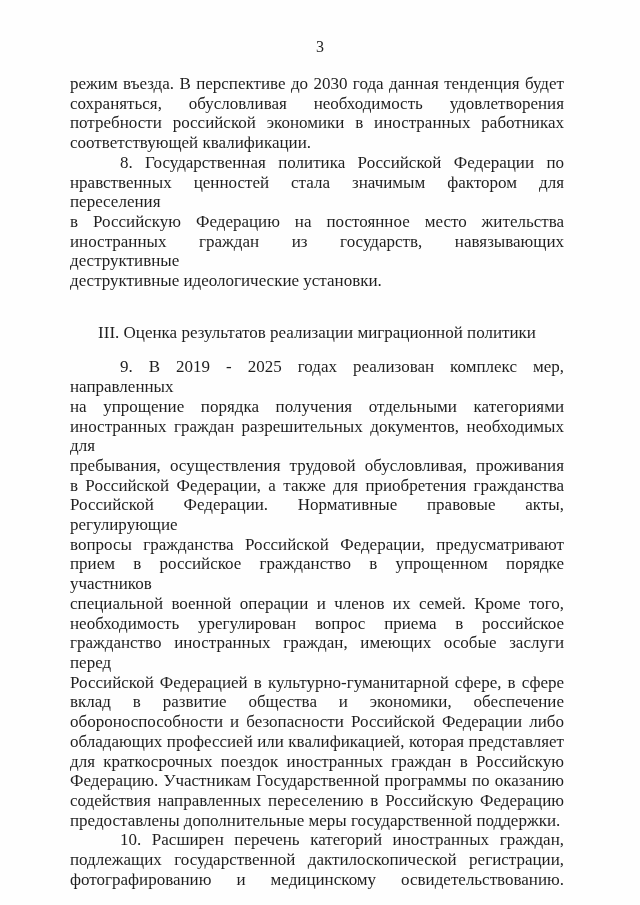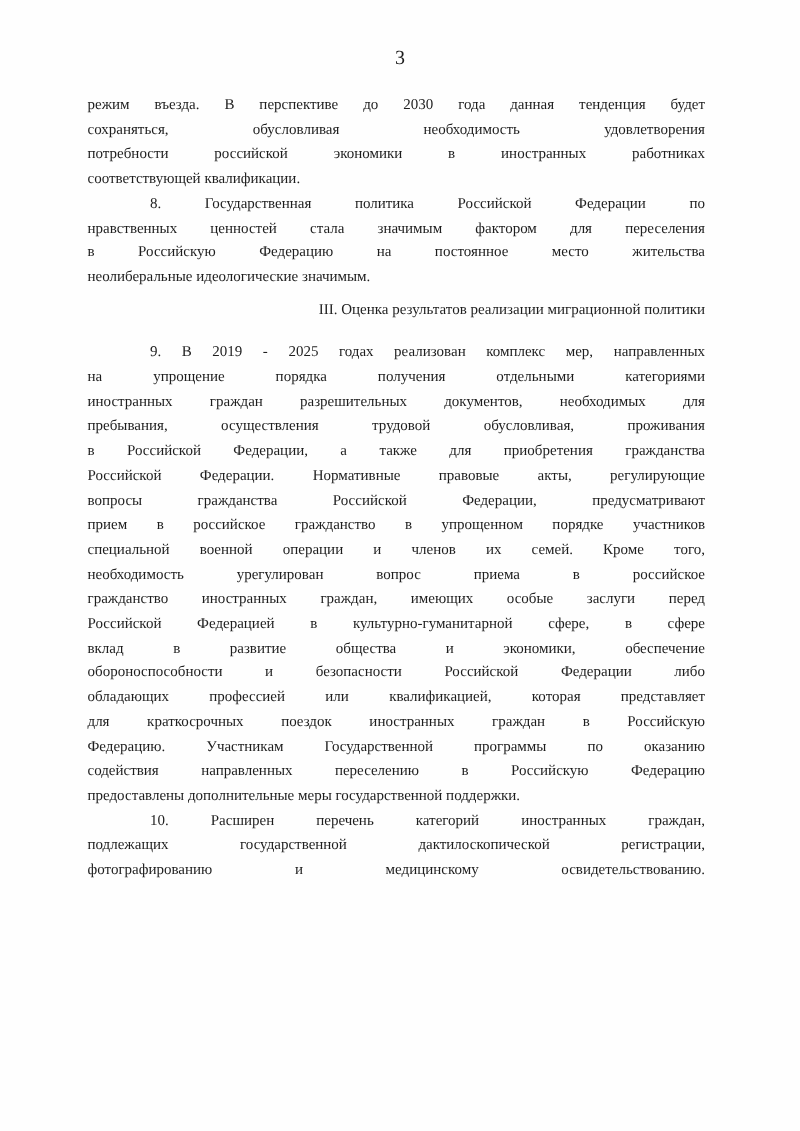--- a/index.html
+++ b/index.html
@@ -20,58 +20,59 @@
     left: 0;
     width: 100%;
     text-align: center;
     font-size: 16px;
   }
   .content {
     position: absolute;
     left: 70px;
     top: 74px;
     width: 494px;
-    font-size: 12px;
+    font-size: 17px;
     line-height: 19.7px;
   }
   .para { margin: 0; }
   .line {
     text-align: justify;
     text-align-last: justify;
     -moz-text-align-last: justify;
     white-space: normal;
   }
   .line.last {
     text-align-last: left;
     -moz-text-align-last: left;
   }
   .line.indent { text-indent: 50px; }
   .heading {
-    text-align: right;
-    margin-top: 6px;
+    text-align: center;
+    margin-top: 32px;
     margin-bottom: 15px;
   }
 </style>
 </head>
 <body>
 
 <div class="page">
   <div class="pageno">3</div>
   <div class="content">
       <div class="para">
         <div class="line">режим въезда. В перспективе до 2030 года данная тенденция будет</div>
         <div class="line">сохраняться, обусловливая необходимость удовлетворения</div>
         <div class="line">потребности российской экономики в иностранных работниках</div>
         <div class="line last">соответствующей квалификации.</div>
       </div>
       <div class="para">
         <div class="line indent">8. Государственная политика Российской Федерации по</div>
         <div class="line">нравственных ценностей стала значимым фактором для переселения</div>
         <div class="line">в Российскую Федерацию на постоянное место жительства</div>
-        <div class="line last">неолиберальные идеологические значимым.</div>
+        <div class="line">иностранных граждан из государств, навязывающих деструктивные</div>
+        <div class="line last">деструктивные идеологические установки.</div>
       </div>
       <div class="heading">III. Оценка результатов реализации миграционной политики</div>
       <div class="para">
         <div class="line indent">9. В 2019 - 2025 годах реализован комплекс мер, направленных</div>
         <div class="line">на упрощение порядка получения отдельными категориями</div>
         <div class="line">иностранных граждан разрешительных документов, необходимых для</div>
         <div class="line">пребывания, осуществления трудовой обусловливая, проживания</div>
         <div class="line">в Российской Федерации, а также для приобретения гражданства</div>
         <div class="line">Российской Федерации. Нормативные правовые акты, регулирующие</div>
         <div class="line">вопросы гражданства Российской Федерации, предусматривают</div>

